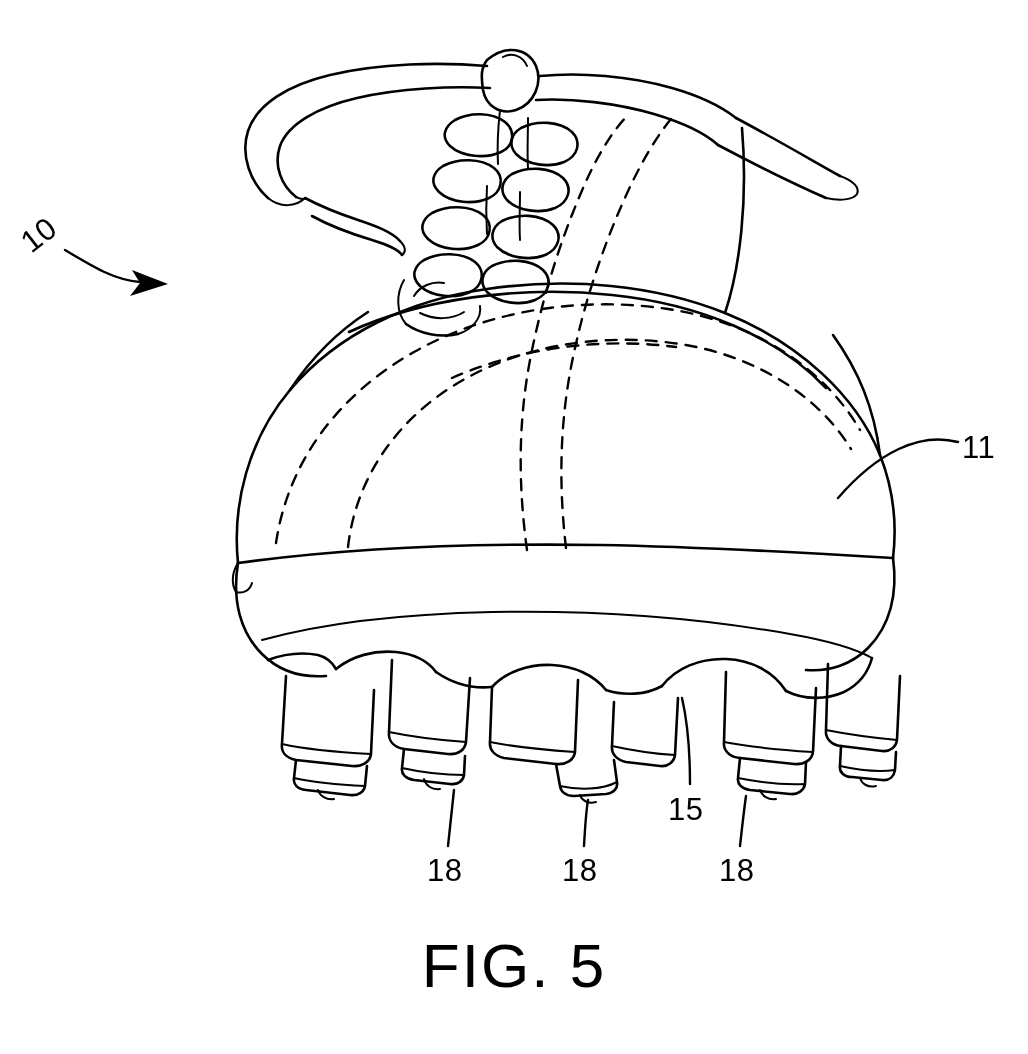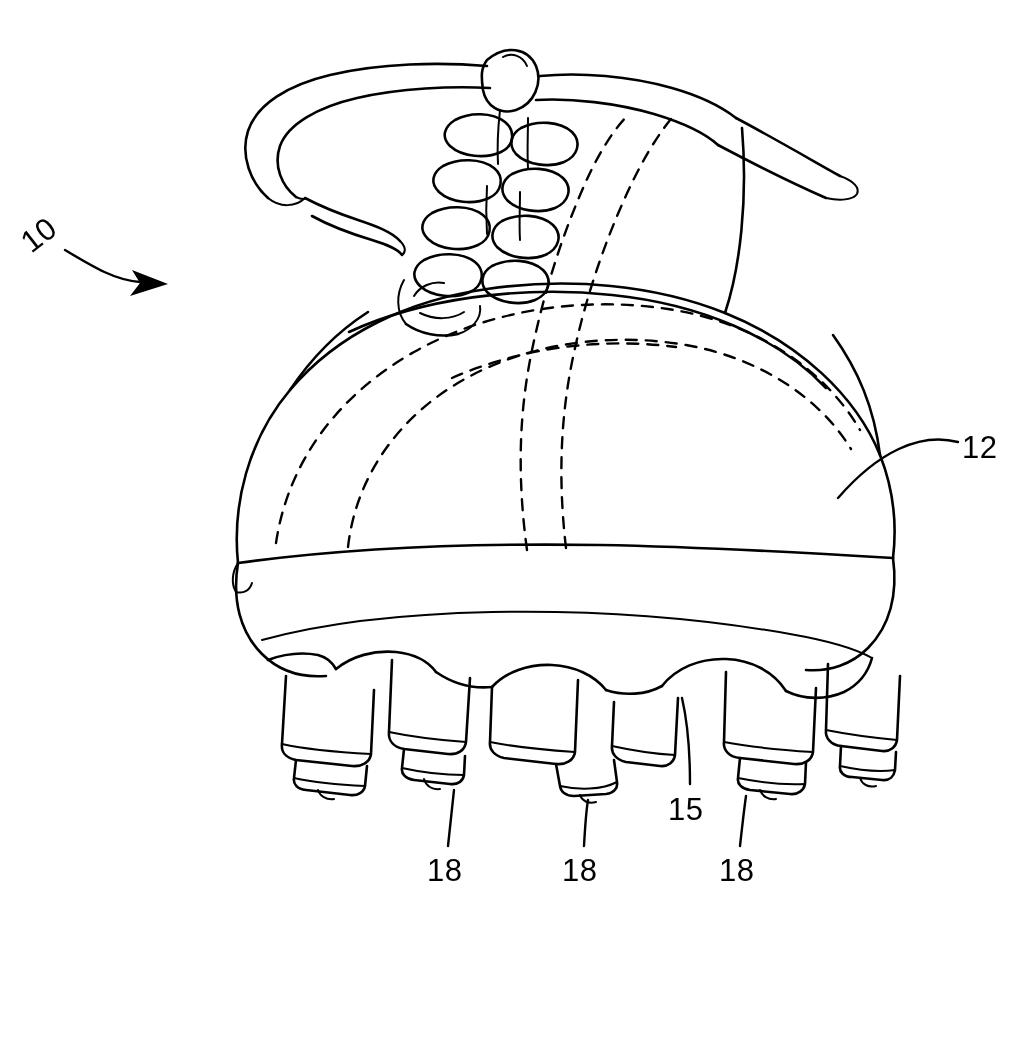--- a/index.html
+++ b/index.html
@@ -237,20 +237,21 @@
     </g>
     <g>
       <path class="lead" d="M 584 846 C 585 828, 586 812, 588 800"></path>
     </g>
     <g>
       <path class="lead" d="M 740 846 C 742 828, 744 810, 746 796"></path>
     </g>
   </svg>
 
   <div class="ref-label ref-10">10</div>
-  <div class="ref-label ref-12">12</div>
+  <div class="ref-label ref-12">11</div>
   <div class="ref-label ref-16">15</div>
   <div class="ref-label ref-18a">18</div>
   <div class="ref-label ref-18b">18</div>
   <div class="ref-label ref-18c">18</div>
 
+  <div class="fig-caption">FIG. 5</div>
 
 </div>
 
 </body></html>

